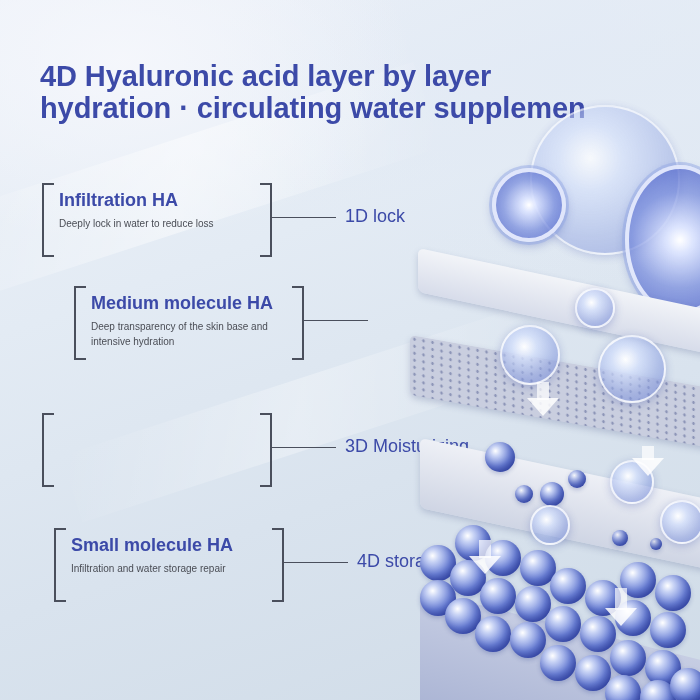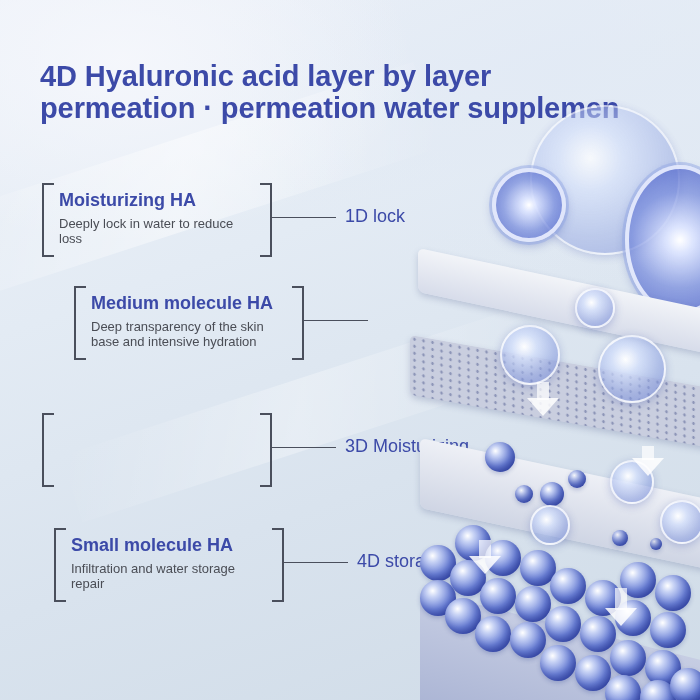--- a/index.html
+++ b/index.html
@@ -32,21 +32,21 @@
     .connector {
       position: absolute; left: 230px; top: 34px; width: 64px; height: 0;
       border-top: 1.5px solid #4a4f5c;
     }
     .ha-title {
       position: absolute; left: 17px; top: 7px;
       color: #3c4aa8; font-weight: 700; font-size: 18px; white-space: nowrap;
     }
     .ha-desc {
       position: absolute; left: 17px; top: 33px; width: 200px;
-      color: #4a4d55; font-size: 13px; line-height: 15px;
+      color: #4a4d55; font-size: 10px; line-height: 15px;
     }
     .stage {
       position: absolute; left: 303px; top: 23px;
       color: #3c4aa8; font-size: 18px; white-space: nowrap;
     }
     
     .illus { position: absolute; left: 380px; top: 120px; width: 320px; height: 580px; }
     .sheet {
       position: absolute; border-radius: 6px;
       transform-origin: left top;
@@ -76,26 +76,26 @@
     .arrow-stem { position: absolute; width: 12px; background: rgba(255,255,255,0.7); }
   </style>
 </head>
 <body>
 
 <div class="sheen" style="left:-80px;top:140px;width:520px;height:90px;"></div>
 <div class="sheen" style="left:60px;top:380px;width:480px;height:70px;opacity:0.7;"></div>
 
 <div class="title">
   <div>4D Hyaluronic acid layer by layer</div>
-  <div>permeation · permeation water supplemen</div>
+  <div>hydration · circulating water supplemen</div>
 </div>
 
 <div class="row" style="top:183px;">
   <div class="bracket-l"></div>
-  <div class="ha-title">Moisturizing HA</div>
+  <div class="ha-title">Infiltration HA</div>
   <div class="ha-desc">Deeply lock in water to reduce loss</div>
   <div class="bracket-r"></div>
   <div class="connector"></div>
   <div class="stage">1D lock</div>
 </div>
 
 <div class="row" style="top:286px;margin-left:32px;">
   <div class="bracket-l"></div>
   <div class="ha-title">Medium molecule HA</div>
   <div class="ha-desc">Deep transparency of the skin base and intensive hydration</div>

